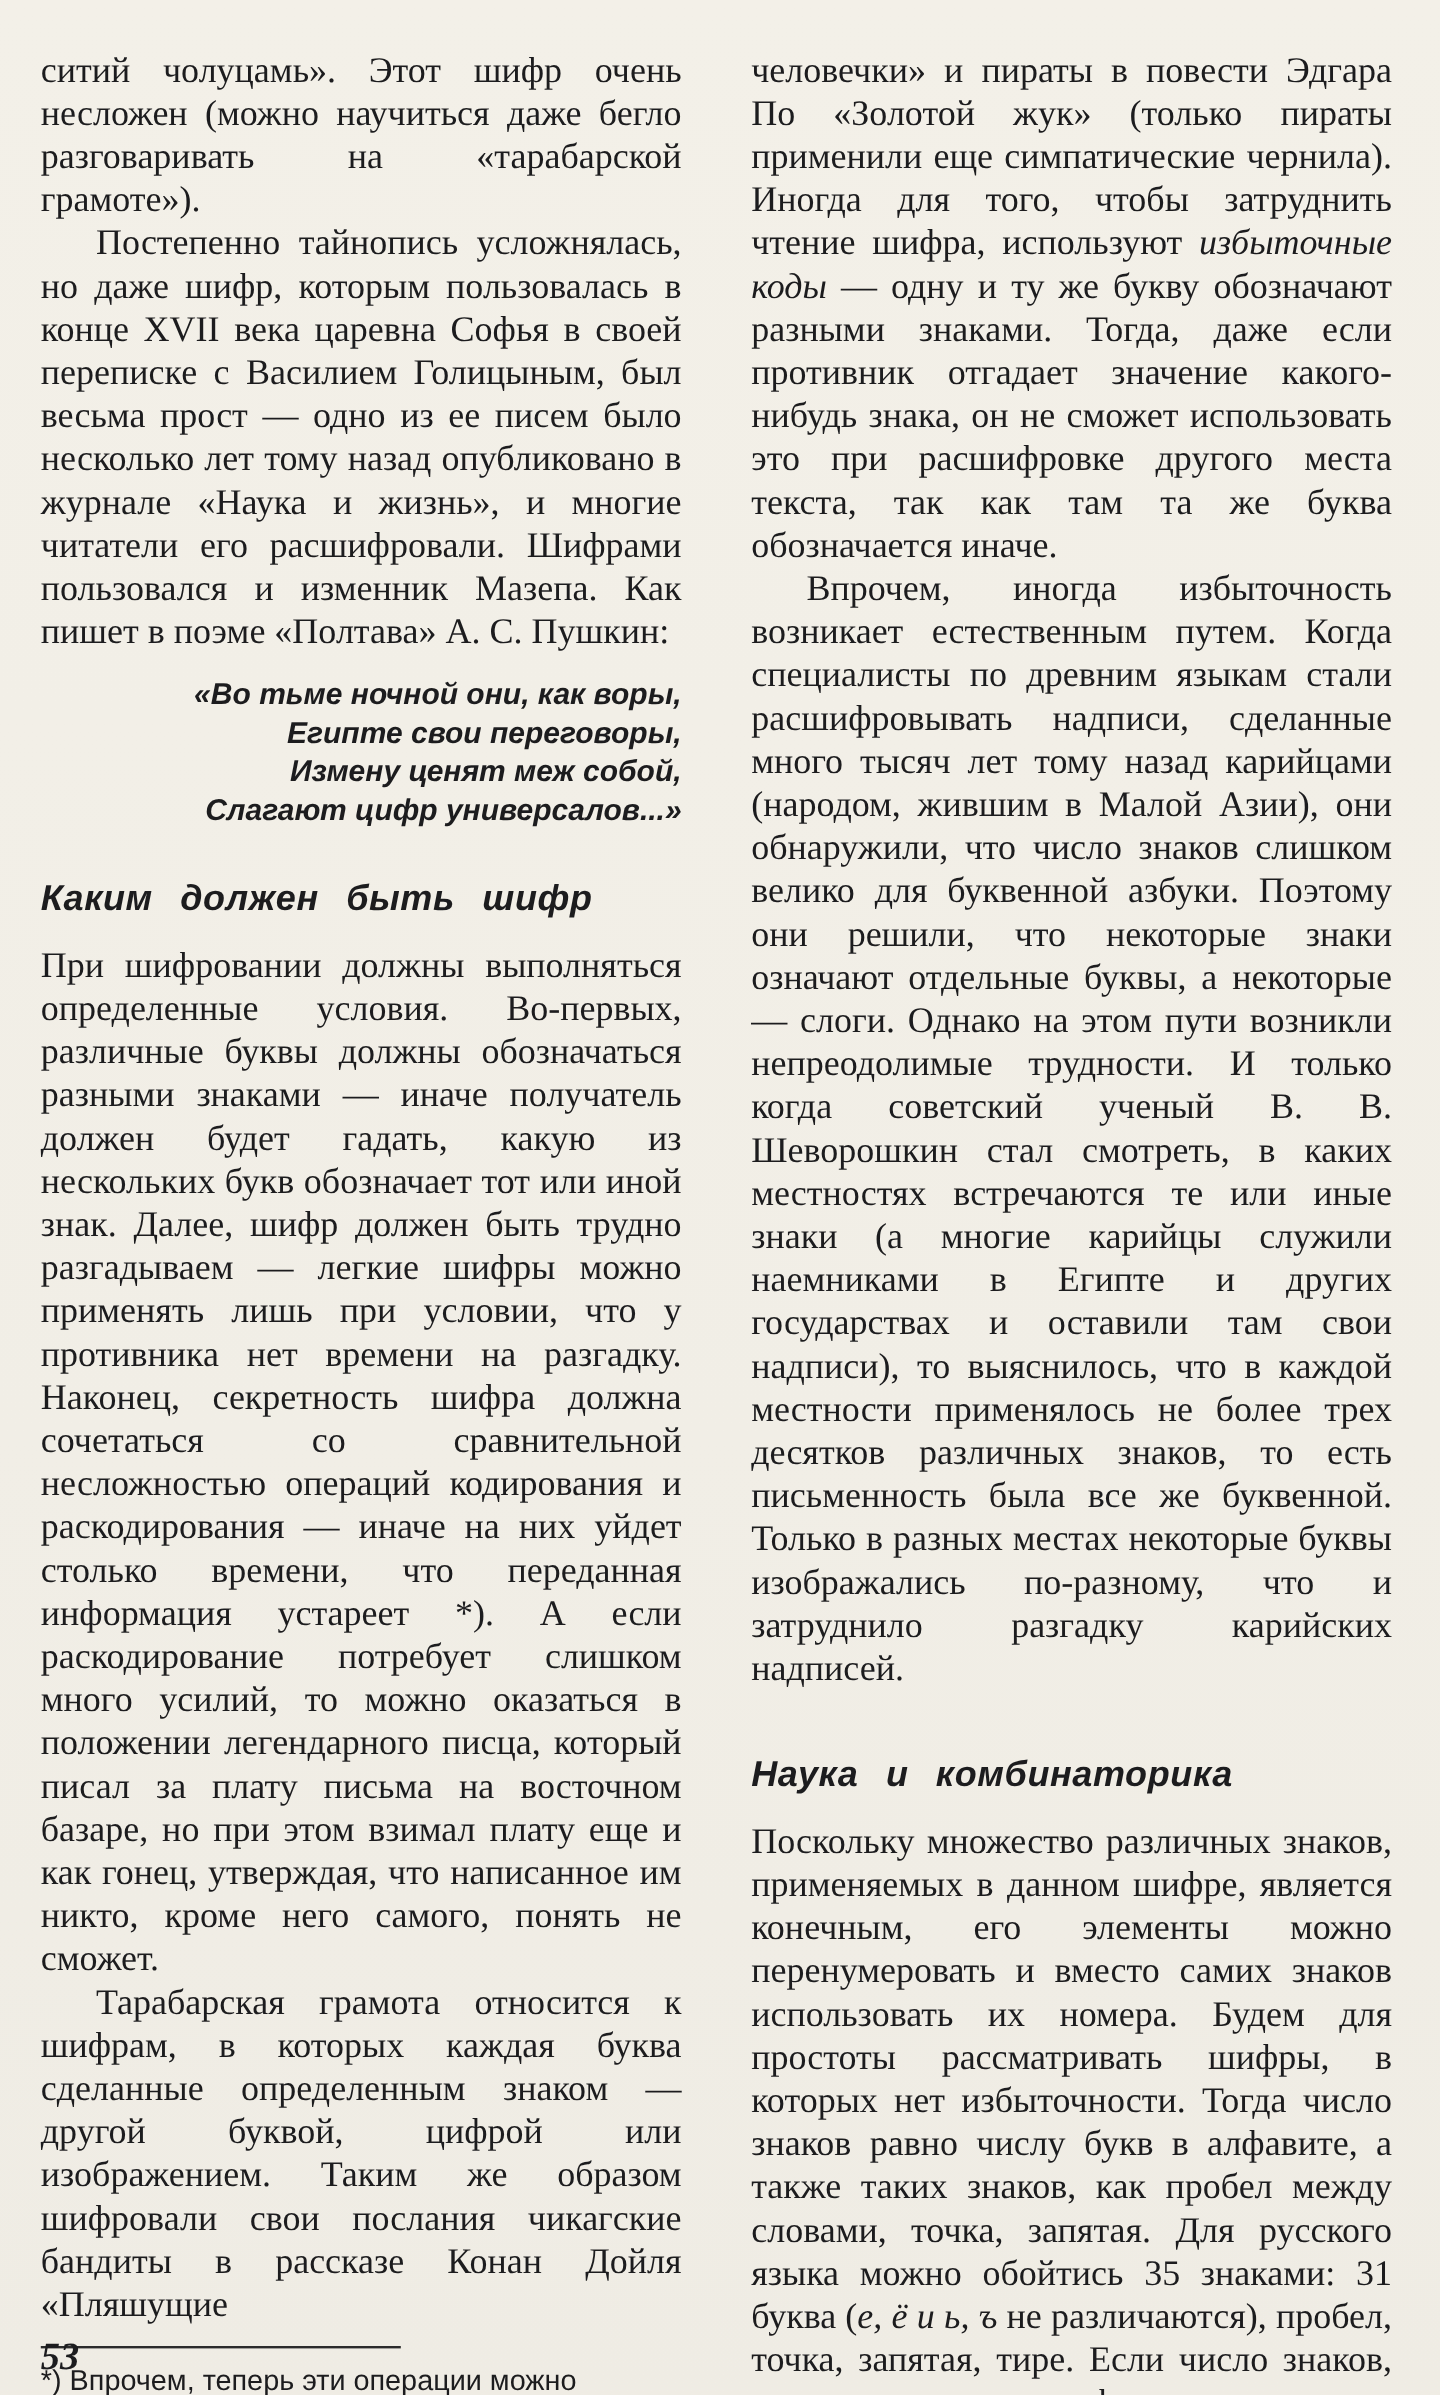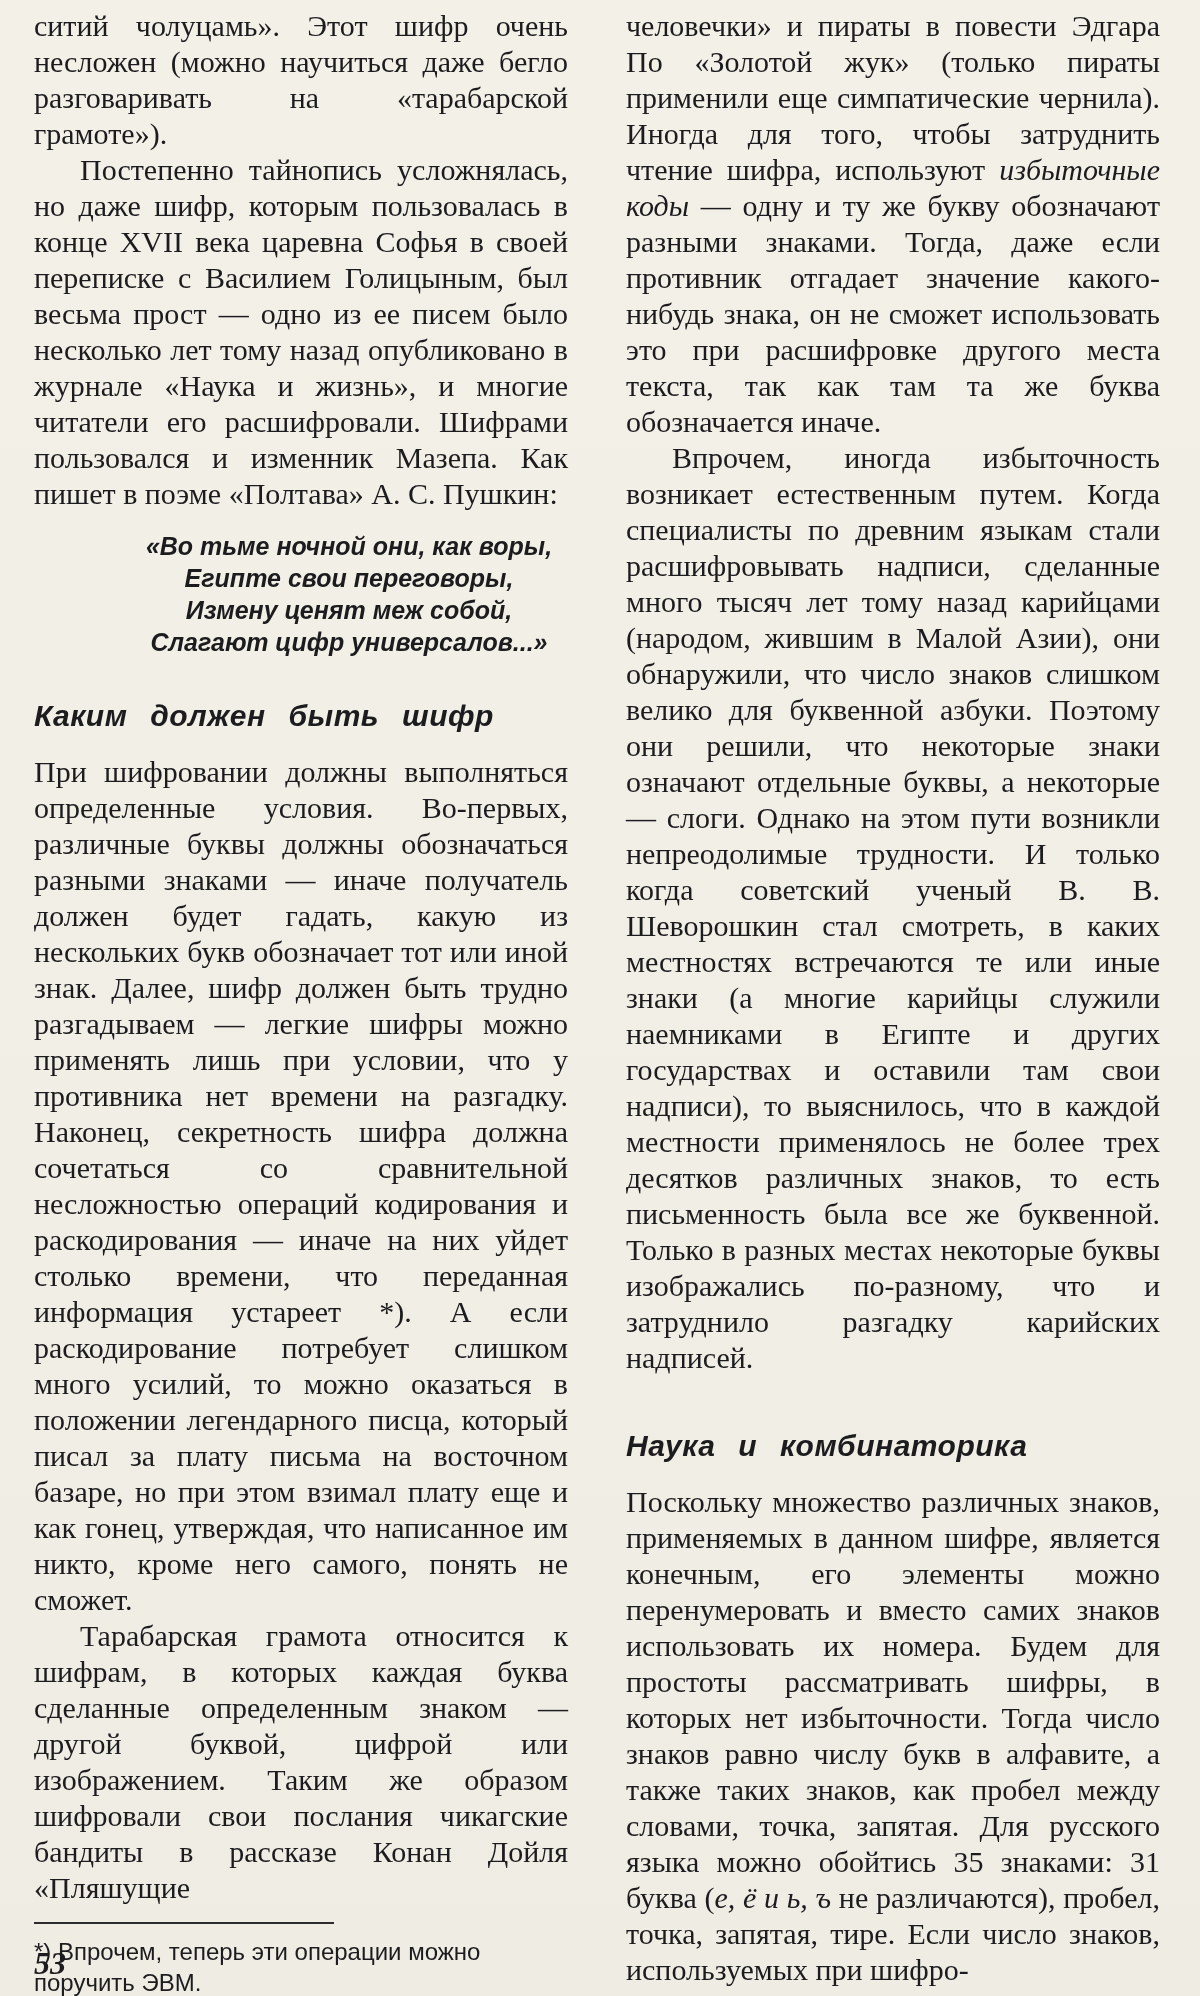--- a/index.html
+++ b/index.html
@@ -7,21 +7,21 @@
     width: 1200px;
     height: 1996px;
     background: #f2efe7;
     color: #1c1c1e;
     font-family: "Liberation Serif", serif;
     overflow: hidden;
   }
   .page {
     box-sizing: border-box;
     height: 100%;
-    padding: 8px 40px 14px 34px;
+    padding: 41px 40px 14px 34px;
     display: flex;
     flex-direction: column;
     background: linear-gradient(180deg, #f3f0e8 0%, #f1eee6 60%, #efece4 100%);
   }
   .columns {
     display: flex;
     gap: 58px;
     flex: 1;
     min-height: 0;
   }
@@ -36,21 +36,21 @@
   }
   p { margin: 0; text-indent: 46px; }
   p.noindent { text-indent: 0; }
   .poem {
     margin: 18px 0 12px 96px;
     font-family: "Liberation Sans", sans-serif;
     font-style: italic;
     font-weight: bold;
     font-size: 25px;
     line-height: 32px;
-    text-align: center;
+    text-align: right;
   }
   .heading {
     font-family: "Liberation Sans", sans-serif;
     font-size: 30px;
     font-weight: bold;
     letter-spacing: 0.5px;
     word-spacing: 14px;
     text-align: left;
     margin: 28px 0 20px 0;
     font-style: italic;

